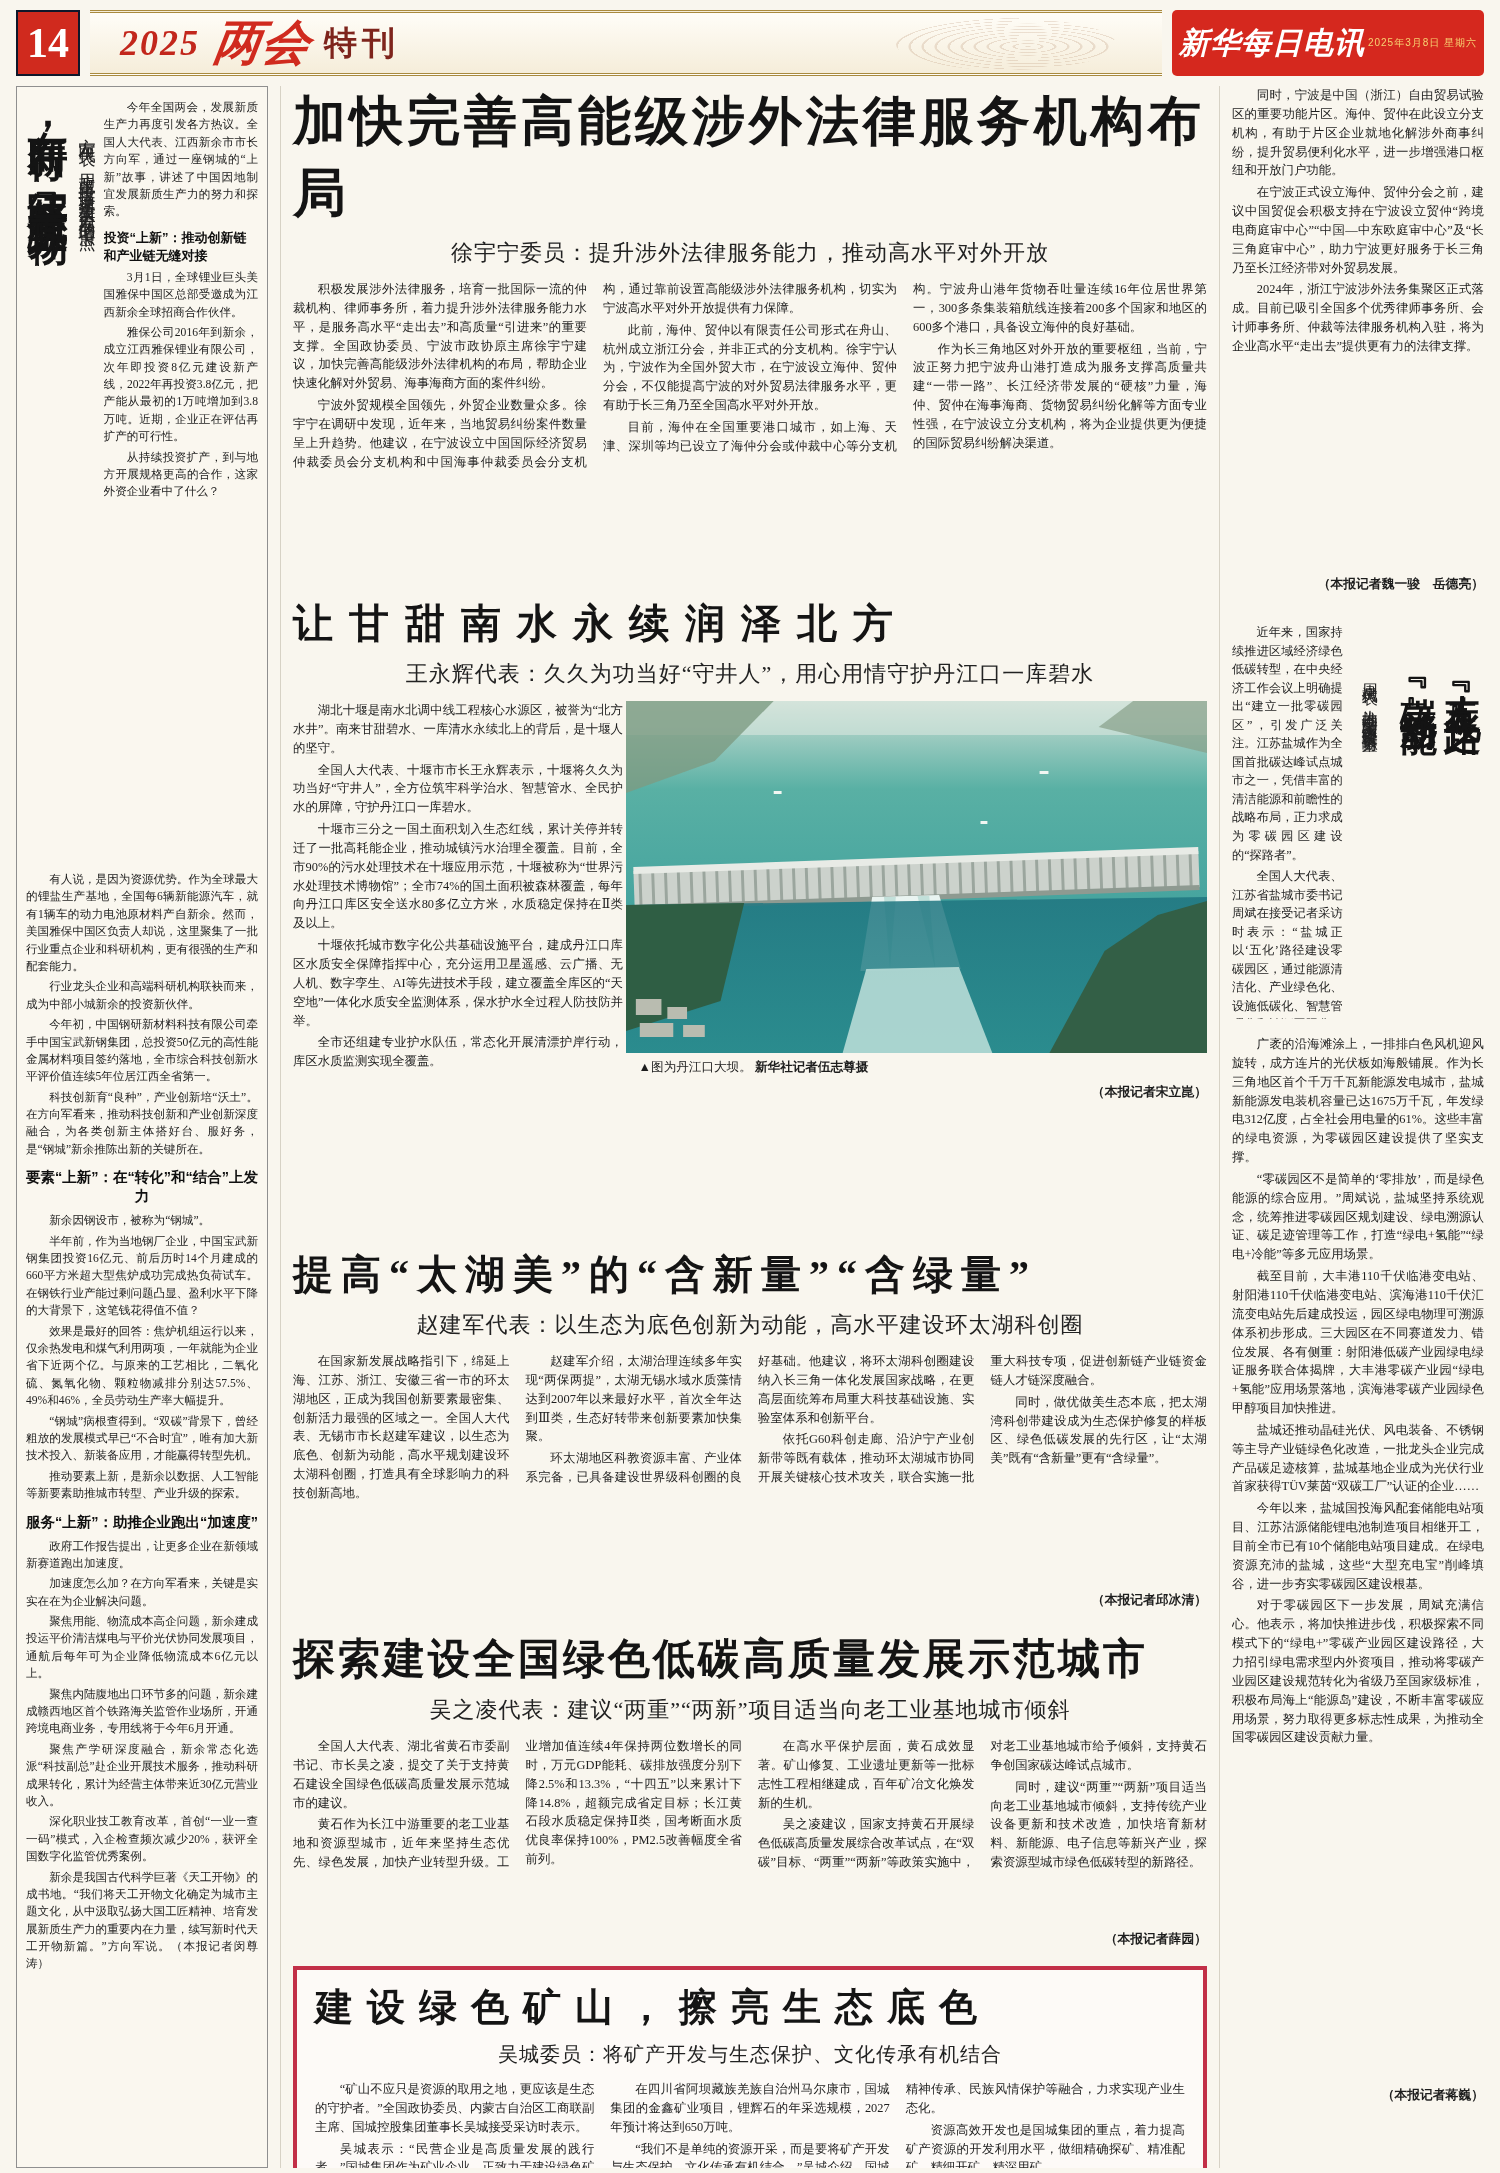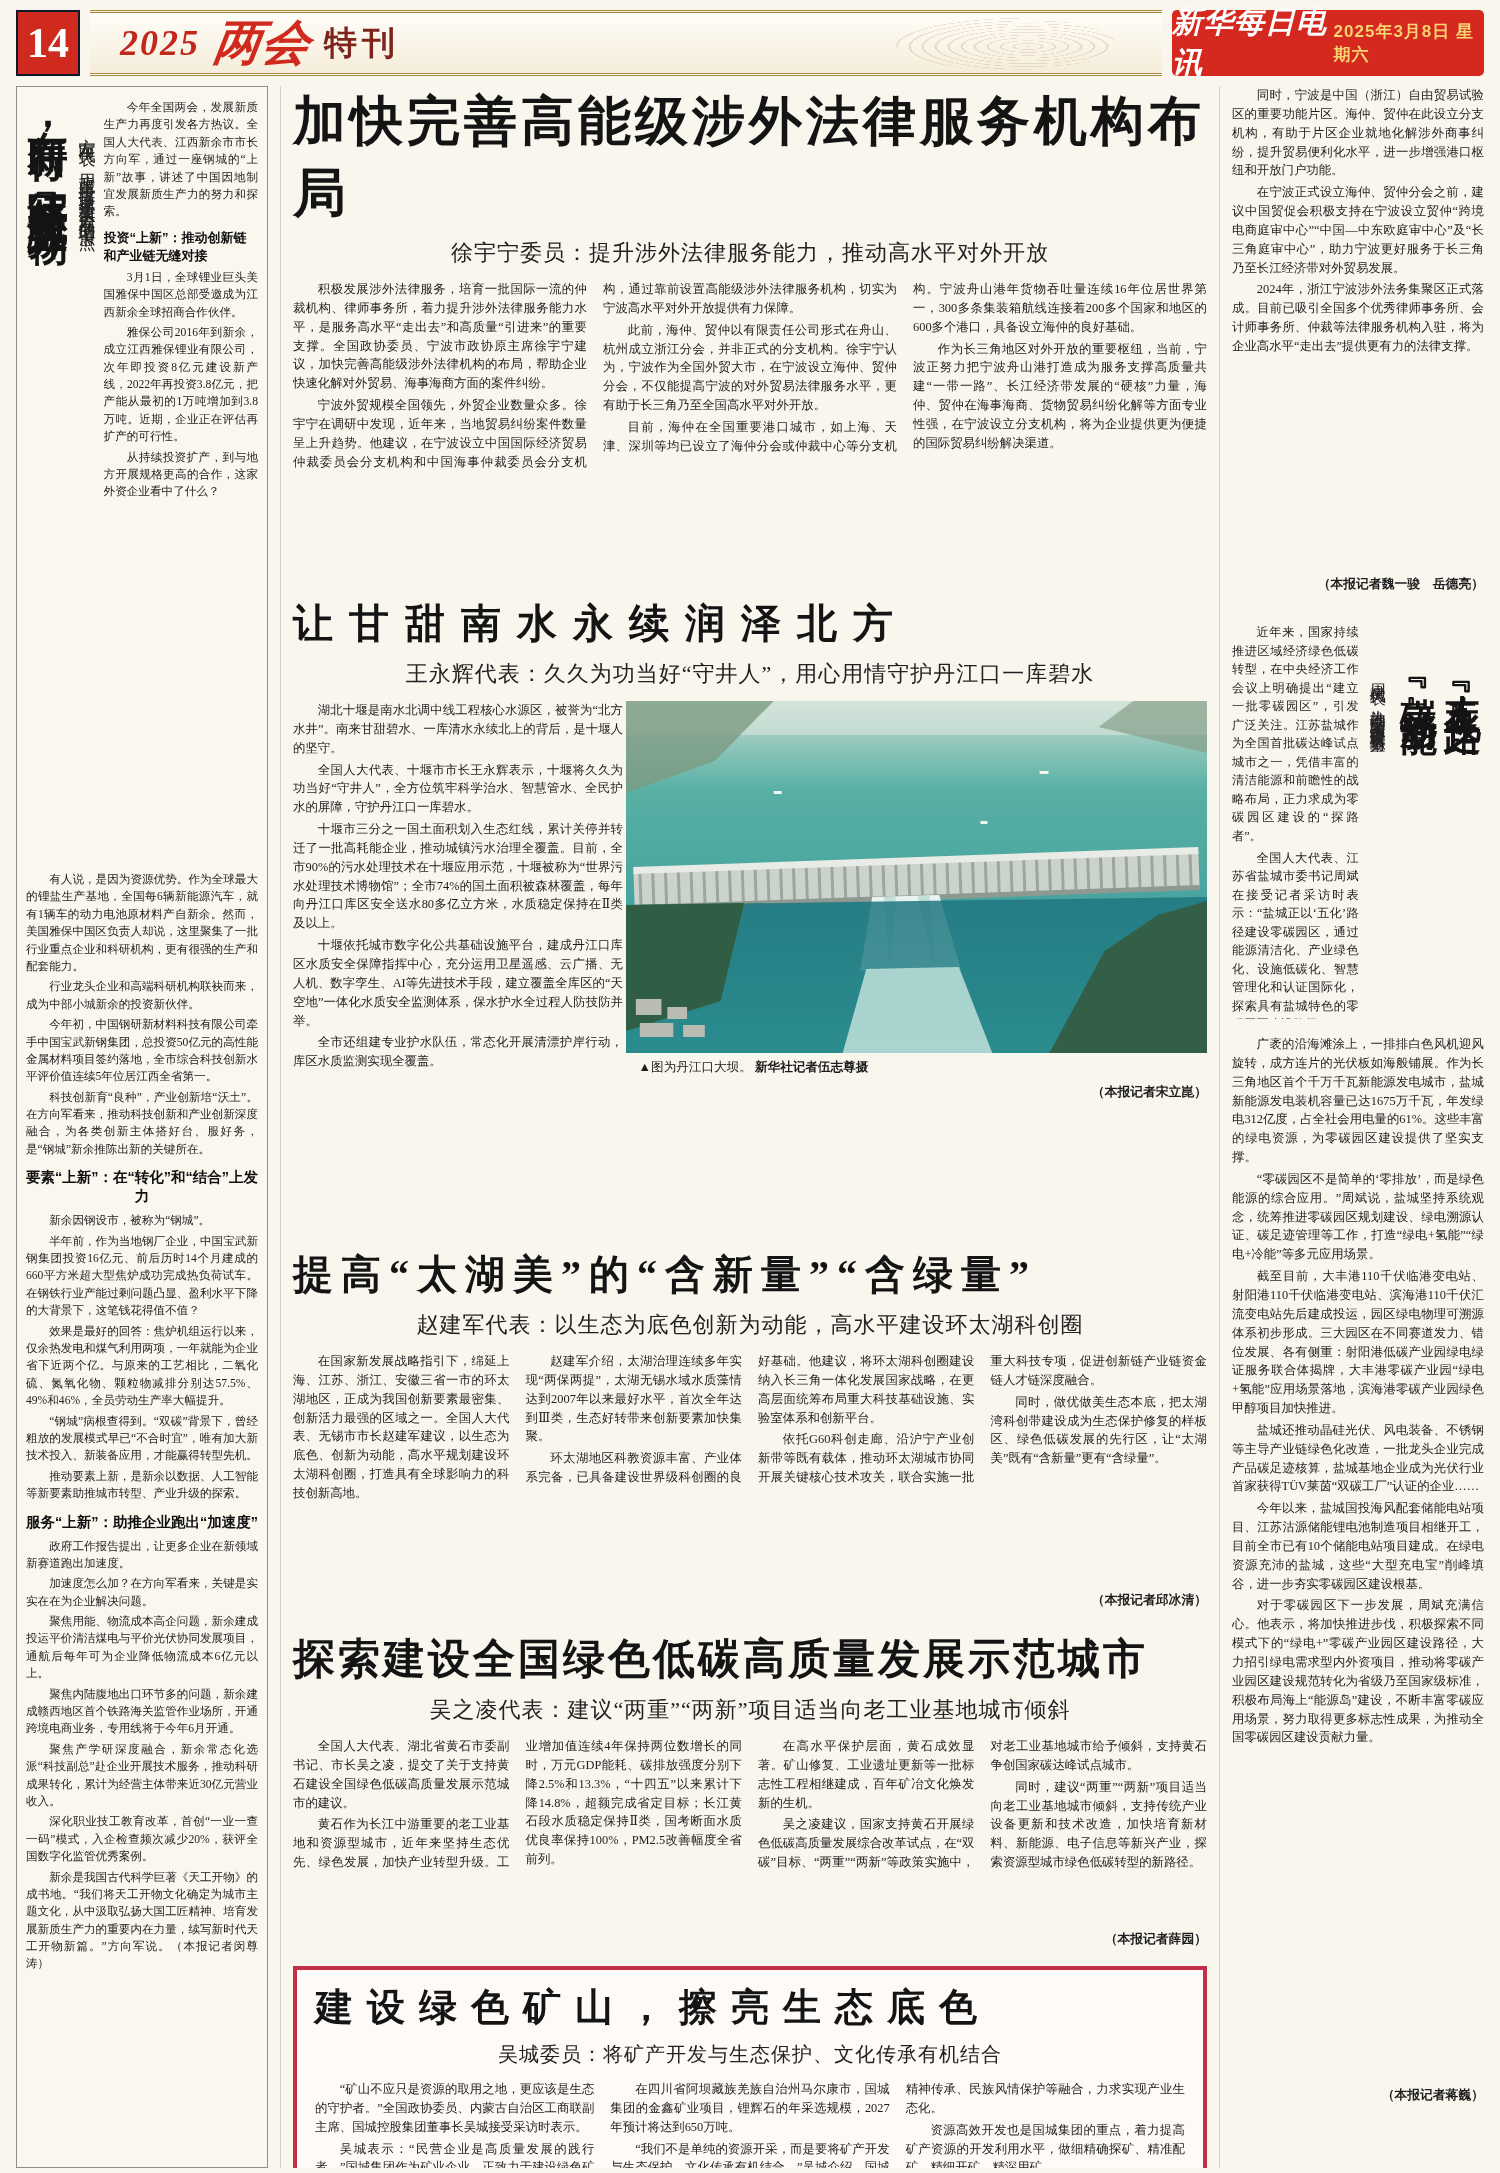--- a/index.html
+++ b/index.html
@@ -20,21 +20,21 @@
                 transform:skewX(-8deg);line-height:1}
   .band .suffix{font-family:"Liberation Sans","DejaVu Sans",sans-serif;
                 font-weight:700;font-size:33px;color:#7e241c;letter-spacing:5px}
   .swirl{position:absolute;right:46px;top:5px;width:220px;height:52px;border-radius:50%;
          background:repeating-radial-gradient(ellipse at 60% 55%,
            rgba(186,148,118,.30) 0 2px, rgba(255,255,255,0) 3px 13px);opacity:.85}
   .mastbox{width:312px;background:#d5281e;border-radius:5px;display:flex;flex-direction:row;
            align-items:center;justify-content:center;gap:3px}
   .mastname{color:#fff;font-style:italic;font-weight:700;font-size:30px;letter-spacing:1px}
   .mastdate{color:#f7d372;font-family:"Liberation Sans","DejaVu Sans",sans-serif;
-            font-weight:700;font-size:17px;letter-spacing:1px}
+            font-weight:400;font-size:10px;letter-spacing:1px}
   
   .content{display:flex;gap:12px}
   .para{text-indent:2em;text-align:justify;margin:0 0 3px;line-height:1.52}
   .byline{text-align:right;font-weight:700;font-size:12.8px;margin-top:4px}
   h3.sec{font-family:"Liberation Sans","DejaVu Sans",sans-serif;font-weight:700;
          font-size:14.5px;text-align:center;margin:10px 0 6px;color:#101010}
   
   .leftbox{width:252px;height:2082px;border:1px solid #8f8f8f;background:#faf7ef;
            padding:12px 9px;overflow:hidden;flex:none}
   .lb-top{display:flex;height:760px;gap:7px;overflow:hidden}
@@ -66,21 +66,21 @@
   .a3body{columns:4;height:236px}
   .h-a4{font-size:42px;letter-spacing:3px;margin-top:22px}
   .a4body{columns:4;height:190px}
   .redbox{border:4px solid #c22f47;margin-top:18px;padding:12px 18px 12px;background:#fdfaf7}
   .h-a5{font-size:38px;letter-spacing:14px}
   .a5body{columns:3;height:152px;margin-top:4px}
   
   .rail{width:252px;height:2082px;overflow:hidden;flex:none}
   .railcont{height:486px;overflow:hidden;font-size:12.4px}
   .zou{margin-top:30px}
-  .zou-top{display:flex;gap:9px;height:396px;overflow:hidden}
+  .zou-top{display:flex;gap:17px;height:396px;overflow:hidden}
   .zou-lead{flex:1;overflow:hidden;font-size:12.2px}
   .v-deck2{writing-mode:vertical-rl;font-size:16px;letter-spacing:2px;color:#222;
            padding-top:48px;line-height:1.25}
   .v-head2{writing-mode:vertical-rl;font-weight:700;font-size:37px;letter-spacing:4px;
            line-height:1.18;color:#141414;padding-top:42px}
   .zou-body{height:1048px;overflow:hidden;font-size:12.4px;margin-top:16px}
 </style>
 </head>
 <body>
 

